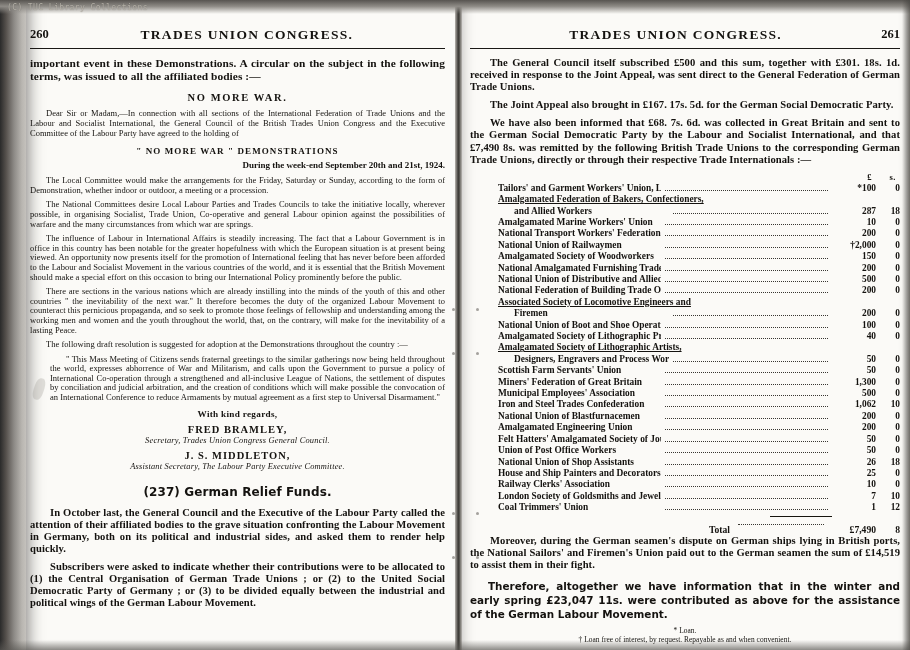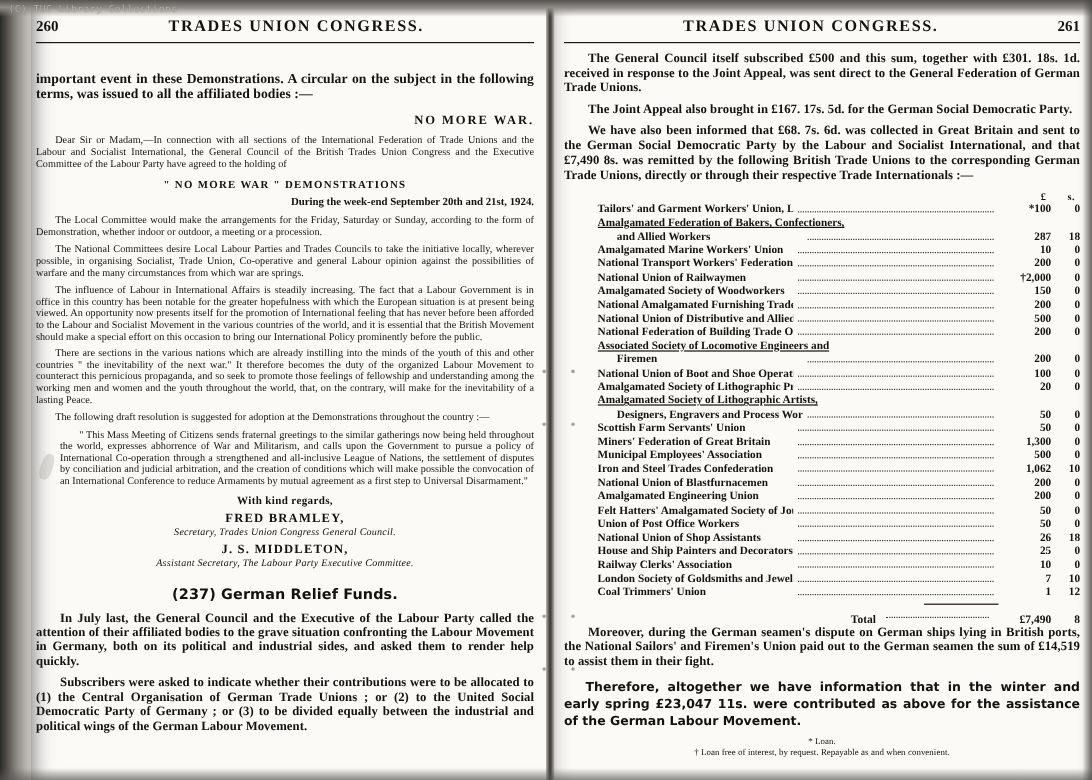--- a/index.html
+++ b/index.html
@@ -54,23 +54,23 @@
   
   .col {
     position: absolute; top: 0; bottom: 0;
     color: #14120f;
   }
   .col-left  { left: 30px; width: 415px; }
   .col-right { left: 470px; width: 430px; }
 
   .pagehead {
     position: relative;
-    display: flex; align-items: center;
+    display: flex; align-items: flex-start;
     font-size: 13.5px; letter-spacing: .6px;
-    padding-top: 14px;
+    padding-top: 27px;
   }
   .pagehead .folio { font-size: 12.5px; font-weight: 700; letter-spacing: 0; }
   .pagehead .runtitle {
     flex: 1; text-align: center; font-weight: 700; letter-spacing: 1.3px;
   }
   .rule { border-bottom: 1.1px solid #1a1815; margin-top: 5px; }
 
   p.body {
     margin: 0 0 6px 0;
     font-size: 10.6px;
@@ -84,21 +84,21 @@
   p.small {
     margin: 0 0 5px 0;
     font-size: 8.5px; line-height: 9.6px;
     text-align: justify; text-indent: 16px;
     letter-spacing: .02px;
   }
   p.small.ind { padding-left: 20px; }
 
   h2.head-center {
     margin: 9px 0 6px 0;
-    text-align: right;
+    text-align: center;
     font-size: 10.5px; font-weight: 700;
     letter-spacing: 1.6px;
   }
   h3.smallcaps {
     margin: 8px 0 4px 0; text-align: center;
     font-size: 9px; font-weight: 700; letter-spacing: 1.1px;
   }
   .dateline { text-align: right; font-size: 9px; font-weight: 700; margin: 2px 0 6px 0; }
 
   .sig-line { text-align: center; font-size: 9.2px; font-weight: 700; margin-top: 6px; letter-spacing: .3px; }
@@ -124,21 +124,21 @@
   .row .nm.wrap { white-space: normal; text-decoration: underline; }
   .row .leader {
     flex: 1; border-bottom: 1.5px dotted #17150f;
     margin: 0 4px 2.5px 4px; min-width: 6px; opacity: .85;
   }
   .row .amt-l { width: 44px; text-align: right; }
   .row .amt-s { width: 24px; text-align: right; }
   .row.cont .nm { padding-left: 16px; }
 
   .total-row {
-    display: flex; align-items: center; margin-top: 7px;
+    display: flex; align-items: flex-start; margin-top: 7px;
     font-size: 9.6px; font-weight: 700; padding-left: 28px;
   }
   .total-row .spacer { flex: 1; }
   .total-row .tlabel { margin-right: 4px; }
   .total-row .tdots { width: 86px; border-bottom: 1.5px dotted #17150f; margin: 0 4px 2.5px 4px; opacity: .85; }
   .total-row .amt-l { width: 48px; text-align: right; }
   .total-row .amt-s { width: 24px; text-align: right; }
   .total-rule { margin-left: 300px; width: 62px; border-top: 1px solid #17150f; margin-top: 2px; margin-bottom: 2px; }
 
   p.bold-note {
@@ -170,21 +170,21 @@
 
   <div class="watermark">(C) TUC Library Collections</div>
 
   <div class="col col-left">
     <div class="pagehead">
       <span class="folio">260</span>
       <span class="runtitle">TRADES UNION CONGRESS.</span>
     </div>
     <div class="rule"></div>
 
-    <p class="body lead" style="margin-top:24px">important event in these Demonstrations.   A circular on the subject in the following terms, was issued to all the affiliated bodies :—</p>
+    <p class="body lead" style="margin-top:8px">important event in these Demonstrations.   A circular on the subject in the following terms, was issued to all the affiliated bodies :—</p>
 
     <h2 class="head-center">NO MORE WAR.</h2>
 
     <p class="small">Dear Sir or Madam,—In connection with all sections of the International Federation of Trade Unions and the Labour and Socialist International, the General Council of the British Trades Union Congress and the Executive Committee of the Labour Party have agreed to the holding of</p>
 
     <h3 class="smallcaps">" NO MORE WAR " DEMONSTRATIONS</h3>
     <div class="dateline">During the week-end September 20th and 21st, 1924.</div>
 
     <p class="small">The Local Committee would make the arrangements for the Friday, Saturday or Sunday, according to the form of Demonstration, whether indoor or outdoor, a meeting or a procession.</p>
     <p class="small">The National Committees desire Local Labour Parties and Trades Councils to take the initiative locally, wherever possible, in organising Socialist, Trade Union, Co-operative and general Labour opinion against the possibilities of warfare and the many circumstances from which war are springs.</p>
@@ -194,21 +194,21 @@
     <p class="small ind">" This Mass Meeting of Citizens sends fraternal greetings to the similar gatherings now being held throughout the world, expresses abhorrence of War and Militarism, and calls upon the Government to pursue a policy of International Co-operation through a strengthened and all-inclusive League of Nations, the settlement of disputes by conciliation and judicial arbitration, and the creation of conditions which will make possible the convocation of an  International Conference to reduce Armaments by mutual agreement as a first step to Universal Disarmament."</p>
 
     <div class="sig-line">With kind regards,</div>
 
     <div class="sig-name">FRED  BRAMLEY,</div>
     <div class="sig-role">Secretary, Trades Union Congress General Council.</div>
     <div class="sig-name">J. S.  MIDDLETON,</div>
     <div class="sig-role">Assistant Secretary, The Labour Party Executive Committee.</div>
 
     <h2 class="section">(237) German Relief Funds.</h2>
-    <p class="body">In July last, the General Council and the Executive of the Labour Party called the attention of their affiliated bodies to the grave situation confronting the Labour Movement in Germany, both on its political and industrial sides, and asked them to render help quickly.</p>
+    <p class="body">In October last, the General Council and the Executive of the Labour Party called the attention of their affiliated bodies to the grave situation confronting the Labour Movement in Germany, both on its political and industrial sides, and asked them to render help quickly.</p>
     <p class="body">Subscribers were asked to indicate whether their contributions were to be allocated to (1) the Central Organisation of German Trade Unions ; or (2) to the United Social Democratic Party of Germany ; or (3) to be divided equally between the industrial and political wings of the German Labour Movement.</p>
   </div>
 
   <div class="col col-right">
     <div class="pagehead">
       <span class="runtitle">TRADES UNION CONGRESS.</span>
       <span class="folio">261</span>
     </div>
     <div class="rule"></div>
 
@@ -290,21 +290,21 @@
           </div>
           <div class="row">
             <span class="nm">National Union of Boot and Shoe Operatives</span>
             <span class="leader"></span>
             <span class="amt-l">100</span>
             <span class="amt-s">0</span>
           </div>
           <div class="row">
             <span class="nm">Amalgamated Society of Lithographic Printers</span>
             <span class="leader"></span>
-            <span class="amt-l">20</span>
+            <span class="amt-l">40</span>
             <span class="amt-s">0</span>
           </div>
           <div class="row nolead">
             <span class="nm wrap">Amalgamated    Society    of    Lithographic    Artists,</span>
           </div>
           <div class="row cont">
             <span class="nm">Designers, Engravers and Process Workers</span>
             <span class="leader"></span>
             <span class="amt-l">50</span>
             <span class="amt-s">0</span>

